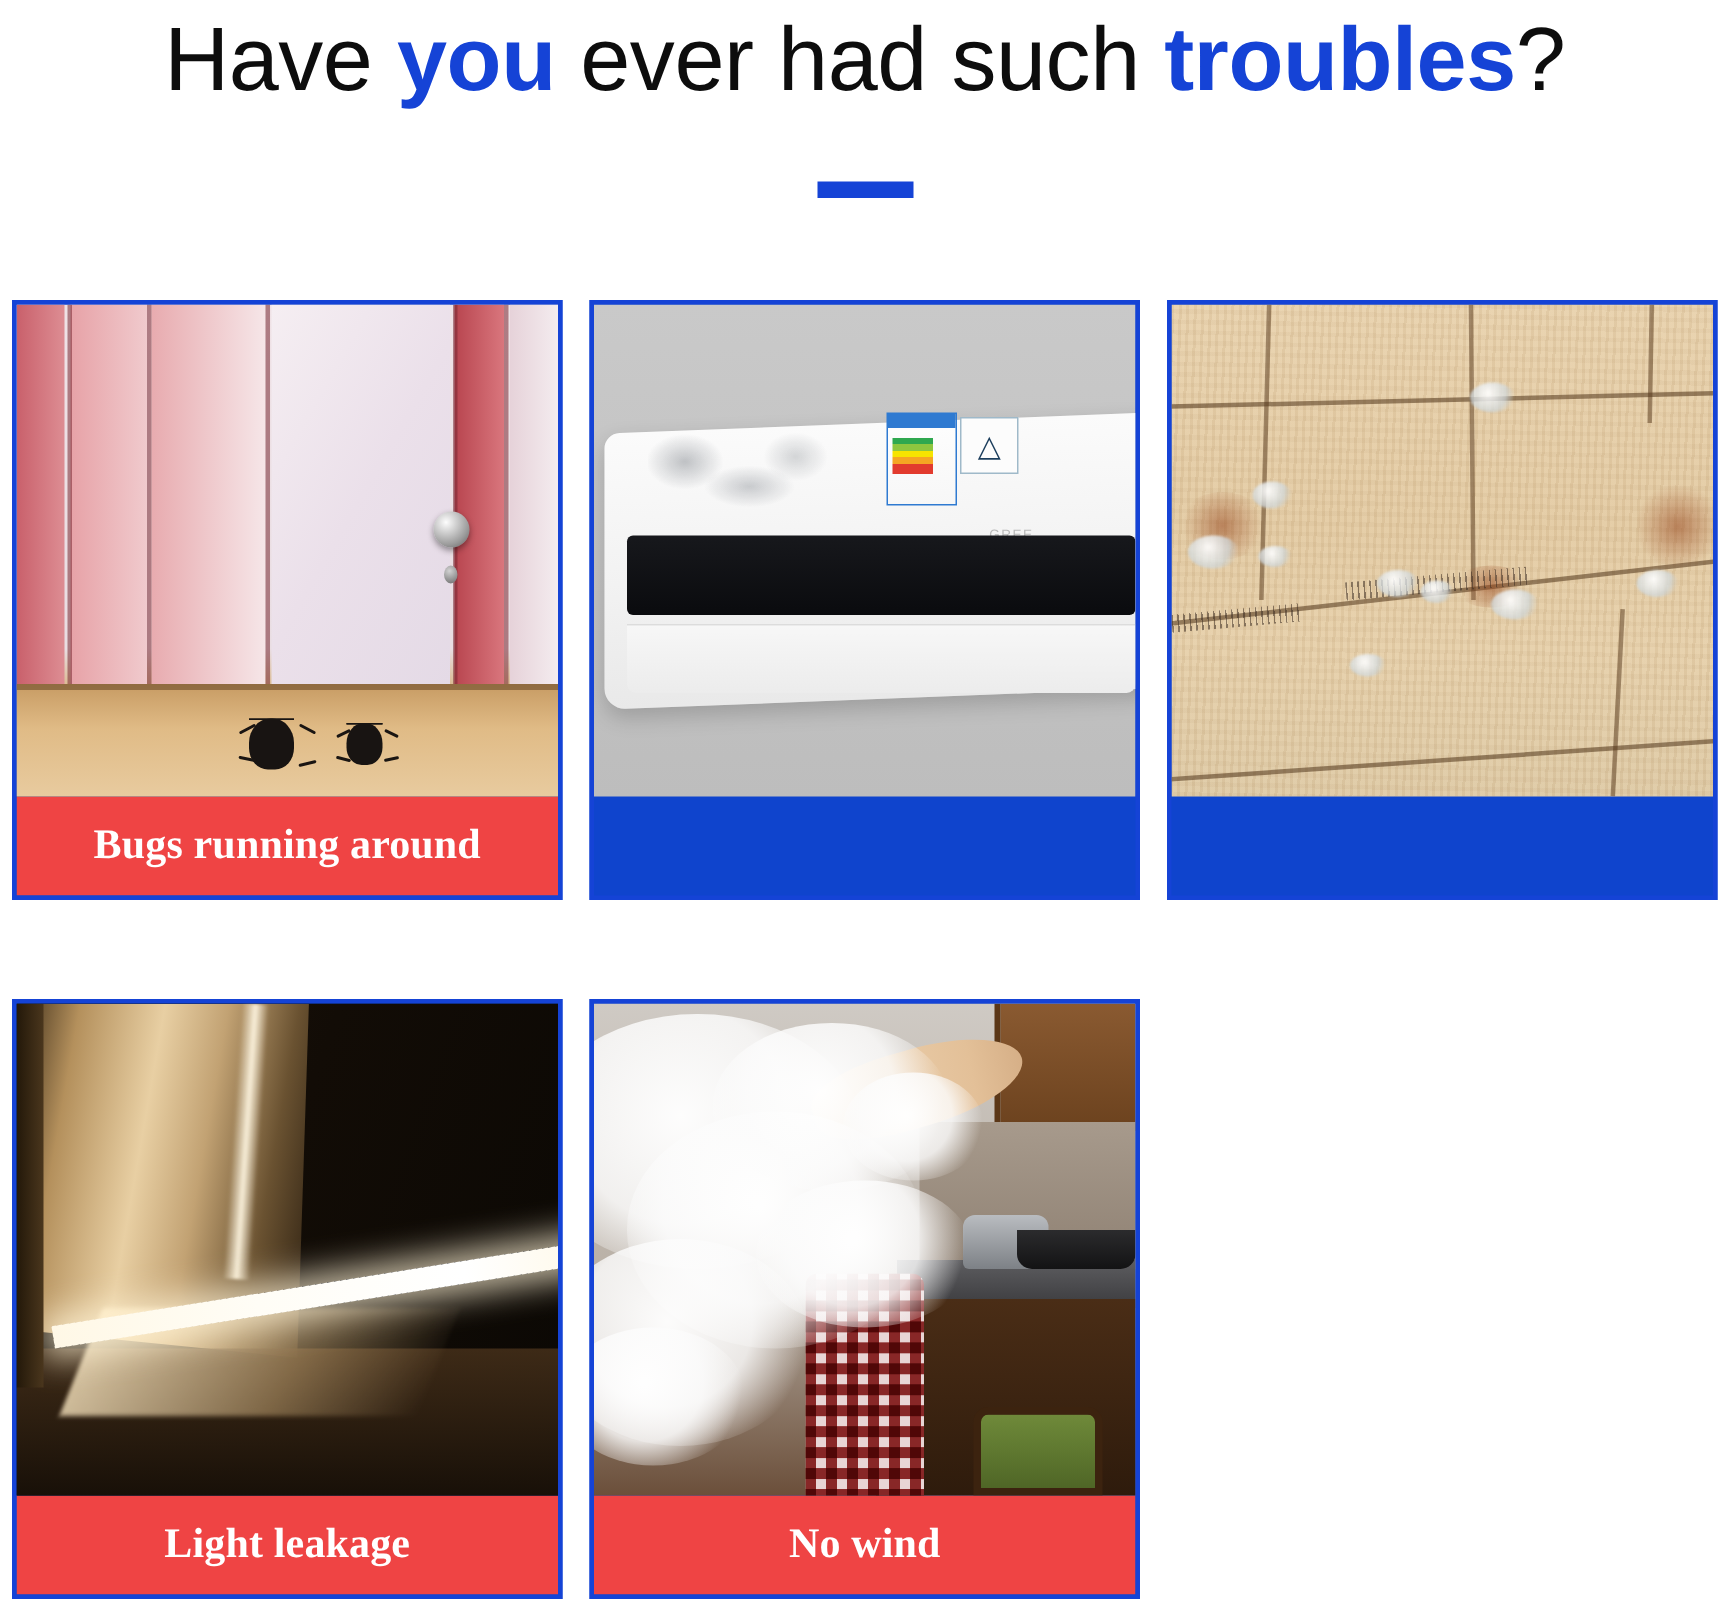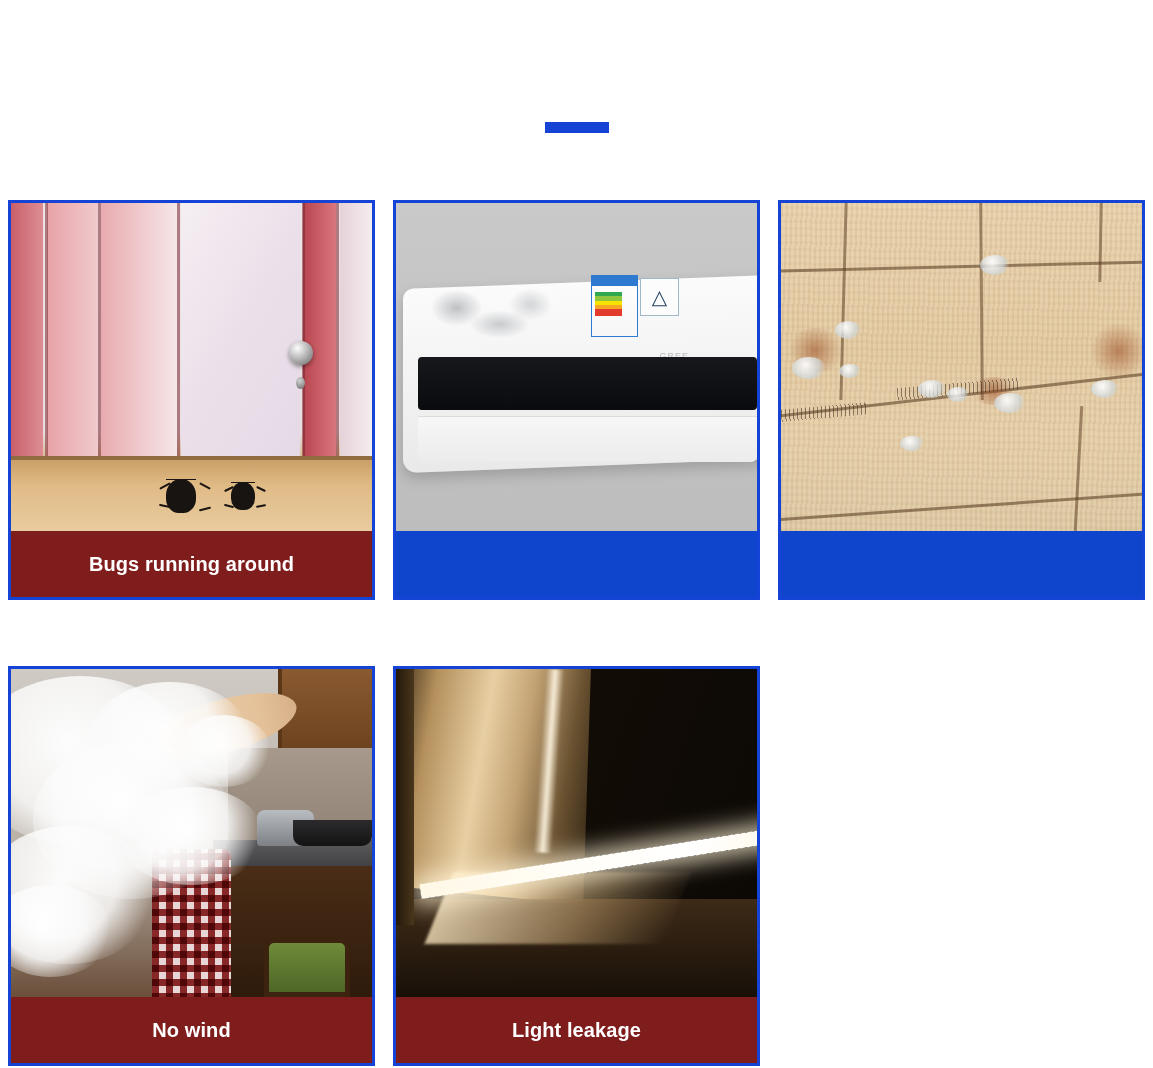--- a/index.html
+++ b/index.html
@@ -78,30 +78,31 @@
   .card-photo {
     position: relative;
     width: 100%;
     height: 328px;
     overflow: hidden;
     background: #cccccc;
   }
 
   .card-label {
     height: 66px;
-    background: #7f1d1d;
+    background: #ef4444;
     color: #ffffff;
-    font-size: 20px;
+    font-size: 28px;
     font-weight: 700;
     display: flex;
     align-items: center;
     justify-content: center;
     text-align: center;
     letter-spacing: 0.1px;
     line-height: 1;
+    font-family: Liberation Serif, serif;
   }
 
   
 
   
   .ph-door { background: linear-gradient(180deg,#efe2e6 0%,#e9dde2 70%,#d9b88c 78%,#cfa06b 100%); }
   .ph-door .dr {
     position: absolute; top: 0; bottom: 22%;
     background: linear-gradient(90deg,#c25a63,#e09aa0 35%,#f3e4e7 85%);
   }
@@ -375,20 +376,23 @@
   .ph-light .leftjamb {
     position:absolute; left:0; top:0; width:5%; height:78%;
     background: linear-gradient(90deg,#231809,#4a361d);
   }
 </style>
 </head>
 <body>
 
 <div class="page">
 
+  <div class="headline">
+    <span class="hl-plain">Have </span><span class="hl-accent">you</span><span class="hl-plain"> ever had such </span><span class="hl-accent">troubles</span><span class="hl-plain">?</span>
+  </div>
 
   <div class="divider-wrap">
     <span class="divider"></span>
   </div>
 
   <div class="grid">
 
     <div class="card">
       <div class="card-photo ph-door">
         <div class="dr p1"></div>
@@ -457,20 +461,33 @@
         <div class="dustclump" style="left:38%;top:54%;width:28px;height:18px"></div>
         <div class="dustclump" style="left:46%;top:56%;width:22px;height:15px"></div>
         <div class="dustclump" style="left:55%;top:16%;width:30px;height:20px"></div>
         <div class="dustclump" style="left:59%;top:58%;width:32px;height:20px"></div>
         <div class="dustclump" style="left:86%;top:54%;width:28px;height:18px"></div>
         <div class="dustclump" style="left:33%;top:71%;width:24px;height:15px"></div>
       </div>
     </div>
 
     <div class="card">
+      <div class="card-photo ph-light">
+        <div class="darkwall"></div>
+        <div class="panel"></div>
+        <div class="edgeglow"></div>
+        <div class="floorboard"></div>
+        <div class="floorlit"></div>
+        <div class="beam"></div>
+        <div class="leftjamb"></div>
+      </div>
+      <div class="card-label">Light leakage</div>
+    </div>
+
+    <div class="card">
       <div class="card-photo ph-smoke">
         <div class="cab"></div>
         <div class="wall"></div>
         <div class="counter"></div>
         <div class="cabinet-lo"></div>
         <div class="pot"></div>
         <div class="pan"></div>
         <div class="chair"></div>
         <div class="person"></div>
         <div class="armr"></div>
@@ -478,27 +495,14 @@
         <div class="cloud" style="left:6%;top:22%;width:55%;height:48%"></div>
         <div class="cloud" style="left:-8%;top:48%;width:48%;height:42%"></div>
         <div class="cloud" style="left:22%;top:4%;width:44%;height:34%"></div>
         <div class="cloud" style="left:30%;top:36%;width:40%;height:30%"></div>
         <div class="cloud" style="left:-6%;top:66%;width:34%;height:28%"></div>
         <div class="cloud" style="left:46%;top:14%;width:26%;height:22%"></div>
       </div>
       <div class="card-label">No wind</div>
     </div>
 
-    <div class="card">
-      <div class="card-photo ph-light">
-        <div class="darkwall"></div>
-        <div class="panel"></div>
-        <div class="edgeglow"></div>
-        <div class="floorboard"></div>
-        <div class="floorlit"></div>
-        <div class="beam"></div>
-        <div class="leftjamb"></div>
-      </div>
-      <div class="card-label">Light leakage</div>
-    </div>
-
   </div>
 </div>
 
 </body></html>

